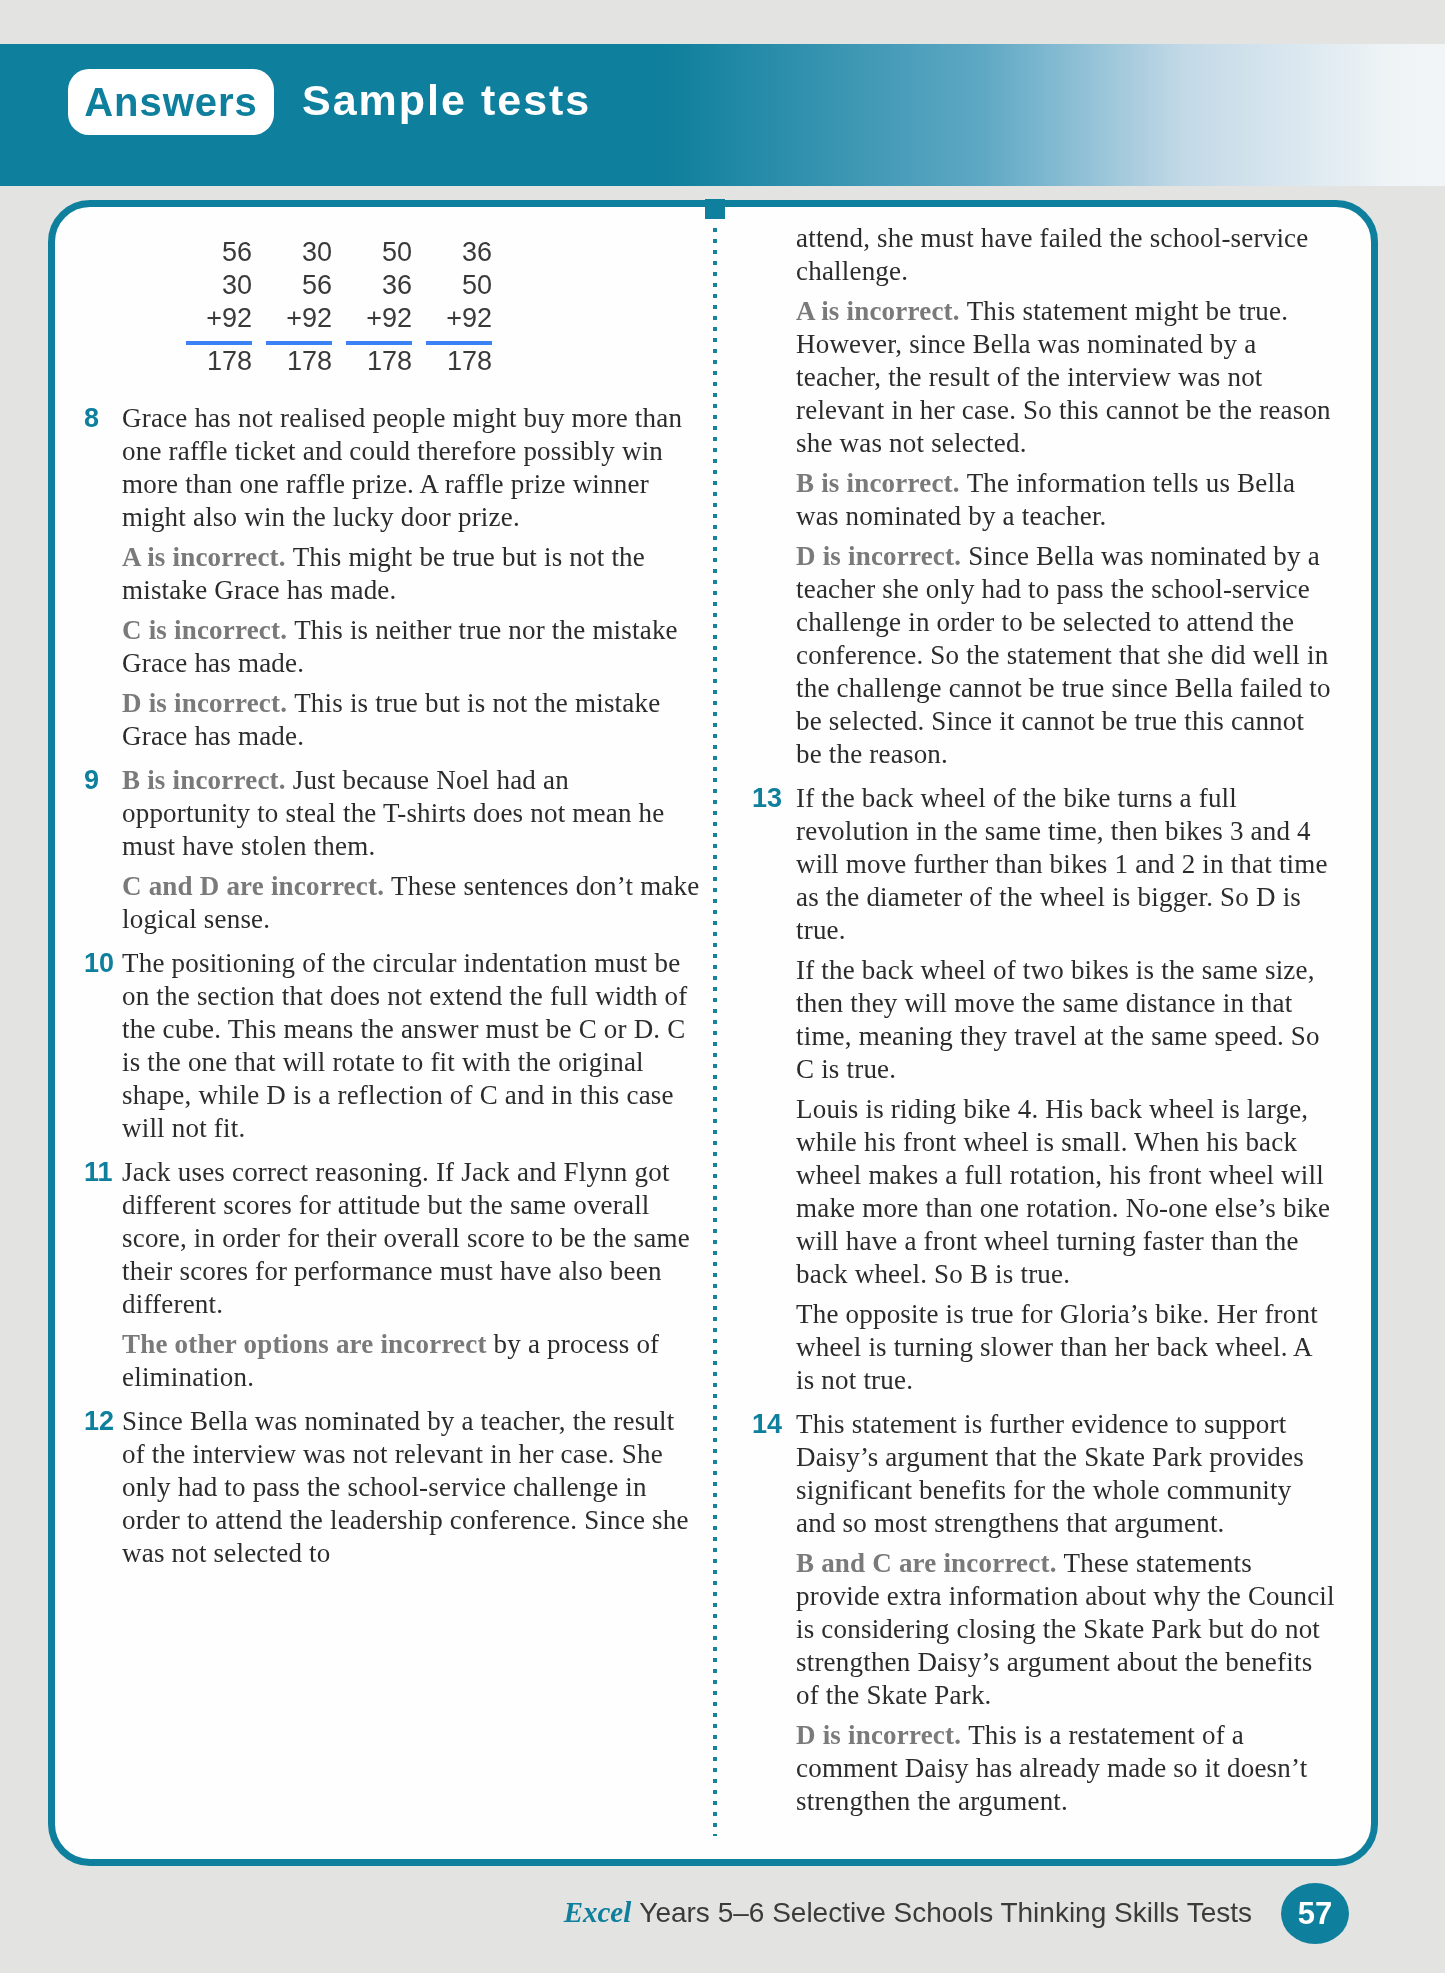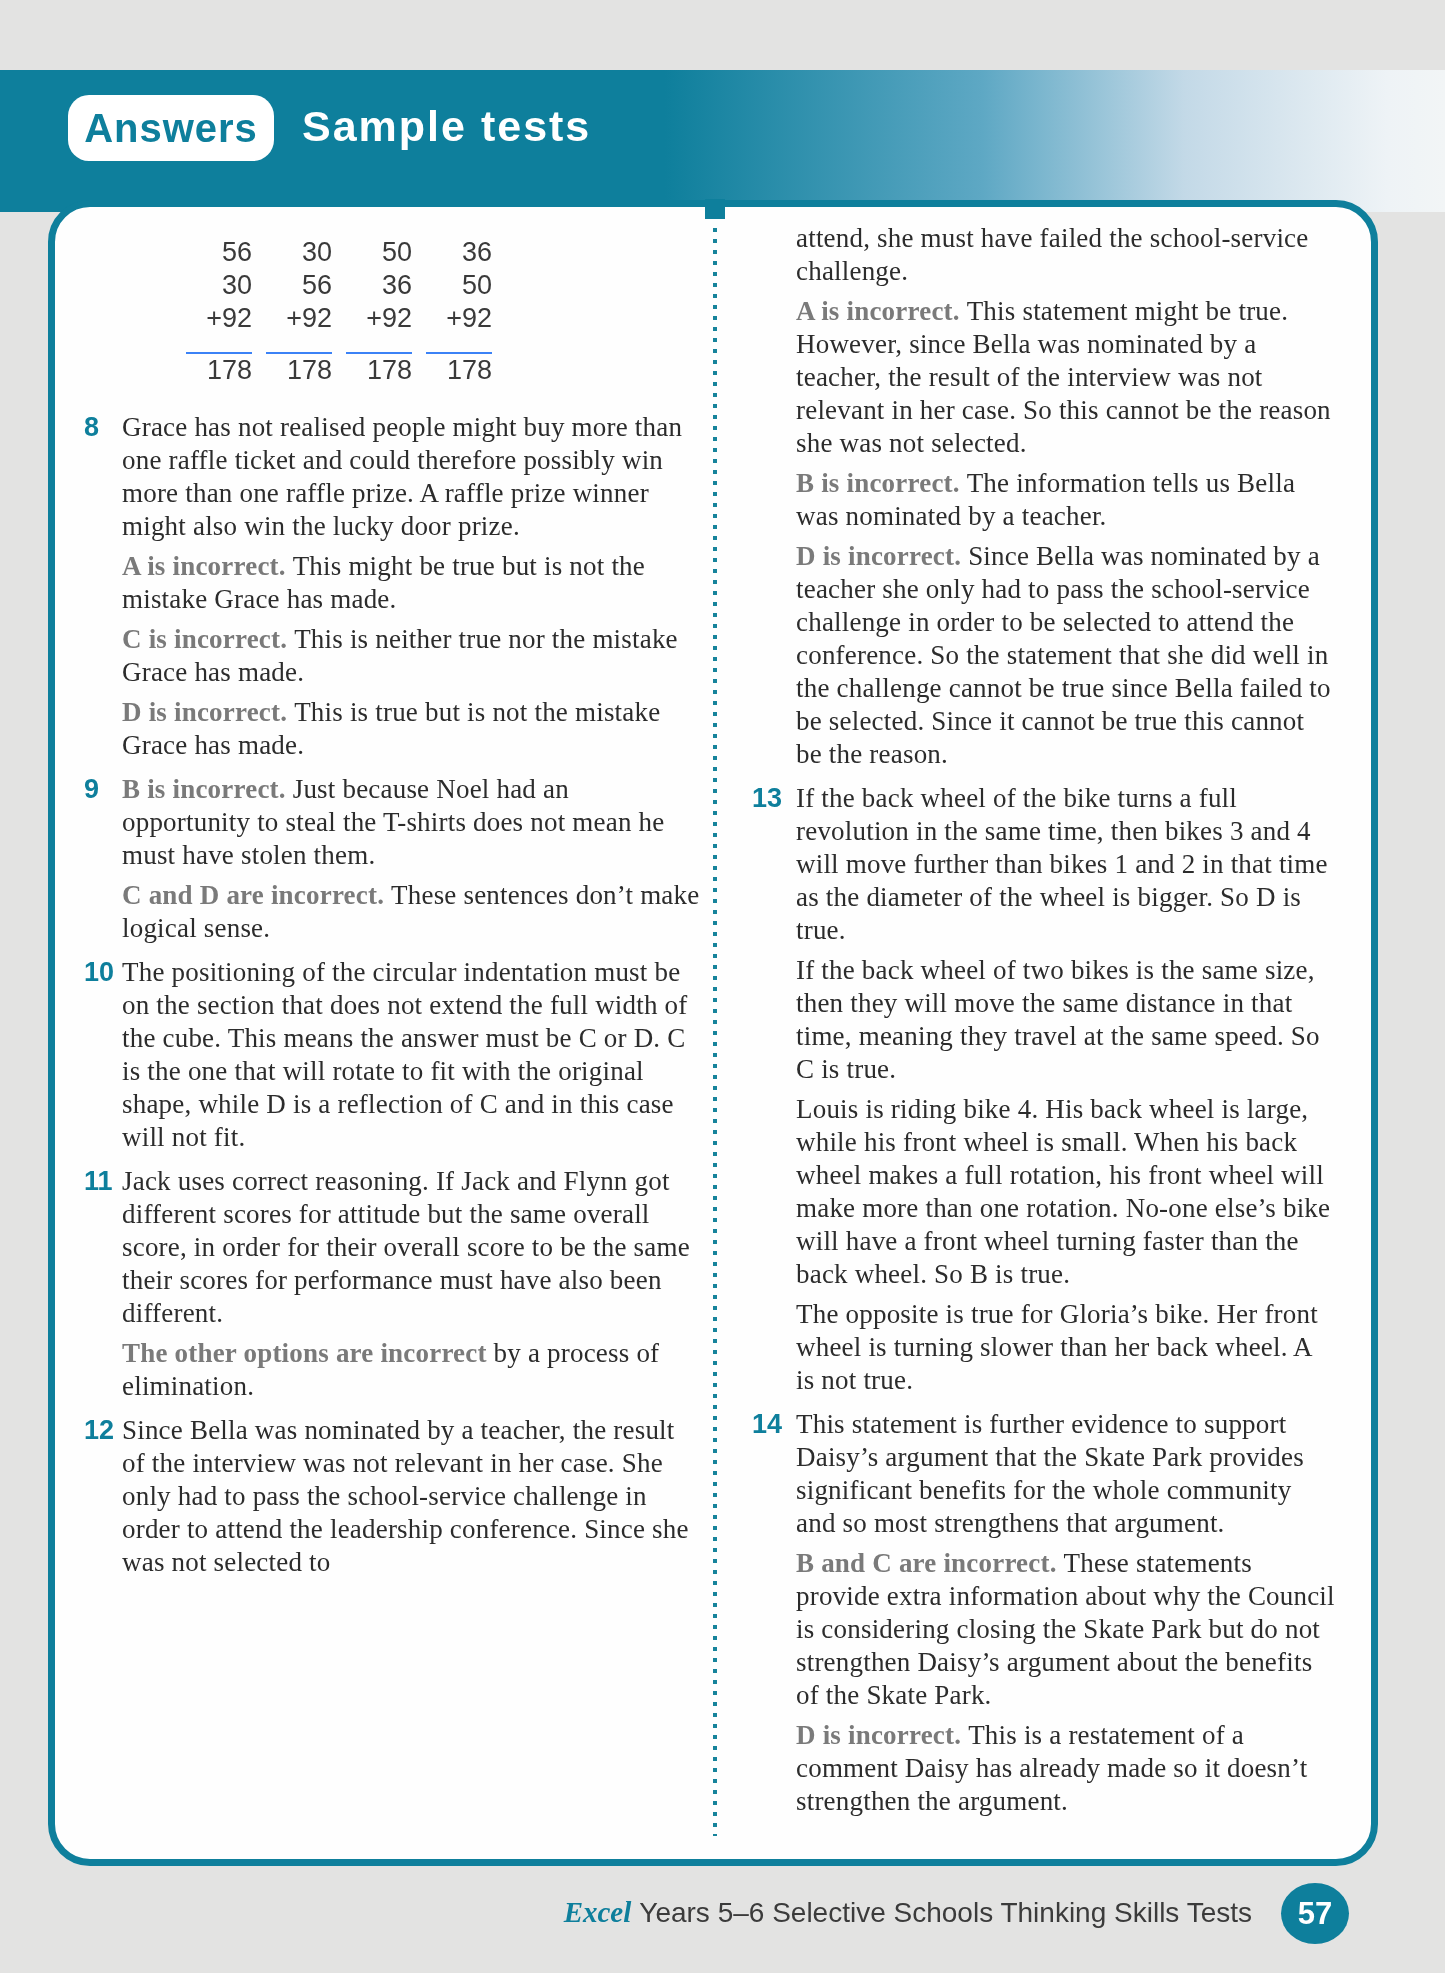--- a/index.html
+++ b/index.html
@@ -9,21 +9,20 @@
     font-family:"Liberation Serif", serif;
     position:relative;
     overflow:hidden;
   }
   .page{position:absolute;inset:0;}
 
   
   .header-band{
     position:absolute;left:0;top:44px;width:1445px;height:142px;
     background:linear-gradient(90deg,#0e7f9c 0%,#0e7f9c 46%,#5ea8c4 68%,#c3d9e7 82%,#eef3f6 96%,#f2f5f6 100%);
-    margin-top:26px;
   }
   .answers-pill{
     position:absolute;left:68px;top:25px;width:206px;height:66px;
     background:#ffffff;border-radius:21px;
     display:flex;align-items:center;justify-content:center;
   }
   .answers-pill span{
     font-family:"Liberation Sans", sans-serif;font-weight:bold;
     font-size:40px;color:#0e7f9c;letter-spacing:1px;
   }
@@ -55,21 +54,21 @@
   .col-right{left:752px;width:584px;}
 
   
   .sums{
     display:flex;gap:14px;
     margin:14px 0 24px 102px;
     font-family:"Liberation Sans", sans-serif;
     font-size:27px;color:#3a3a3a;
   }
   .sum-col{width:66px;text-align:right;line-height:33px;}
-  .sum-last{border-bottom:2px solid #3b82f6;padding-bottom:17px;}
+  .sum-last{border-bottom:4px solid #3b82f6;padding-bottom:6px;}
   .sum-total{}
 
   
   .item{display:grid;grid-template-columns:38px 1fr;margin-bottom:4px;}
   .col-right .item{grid-template-columns:44px 1fr;}
   .item-num{
     font-family:"Liberation Sans", sans-serif;font-weight:bold;
     font-size:27px;color:#0e7f9c;line-height:33px;
   }
   .para{

